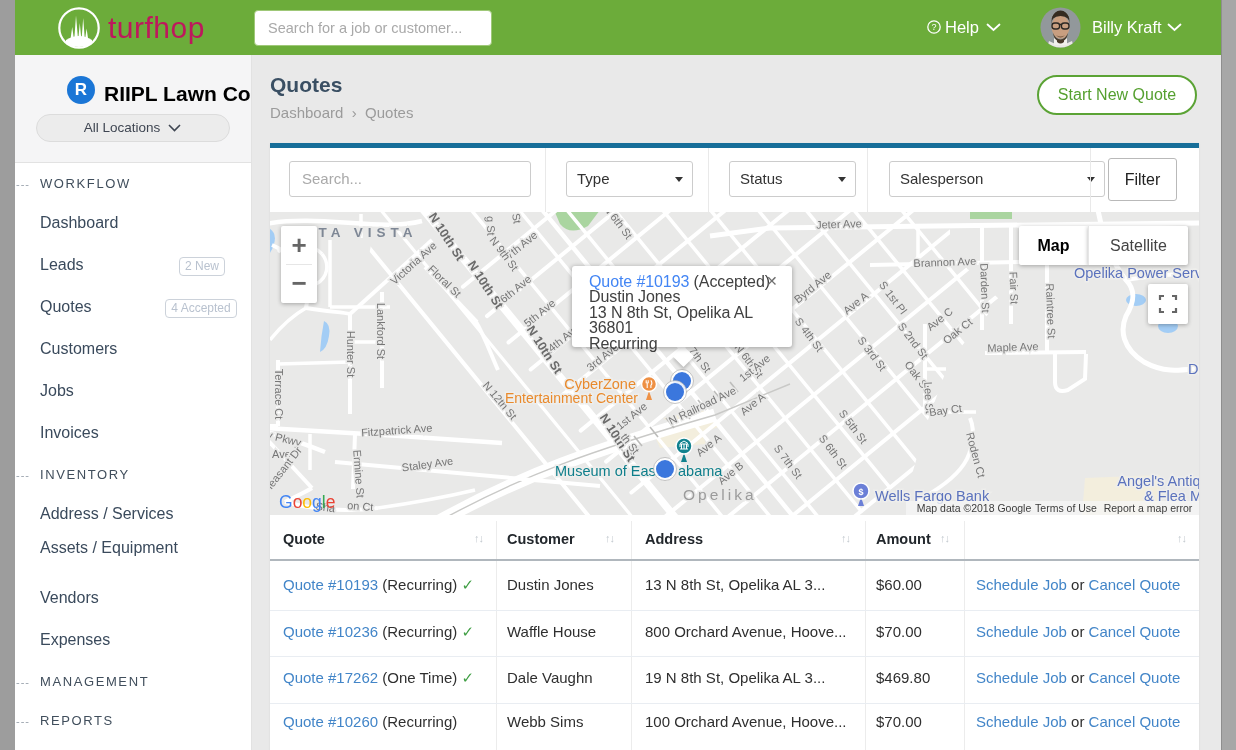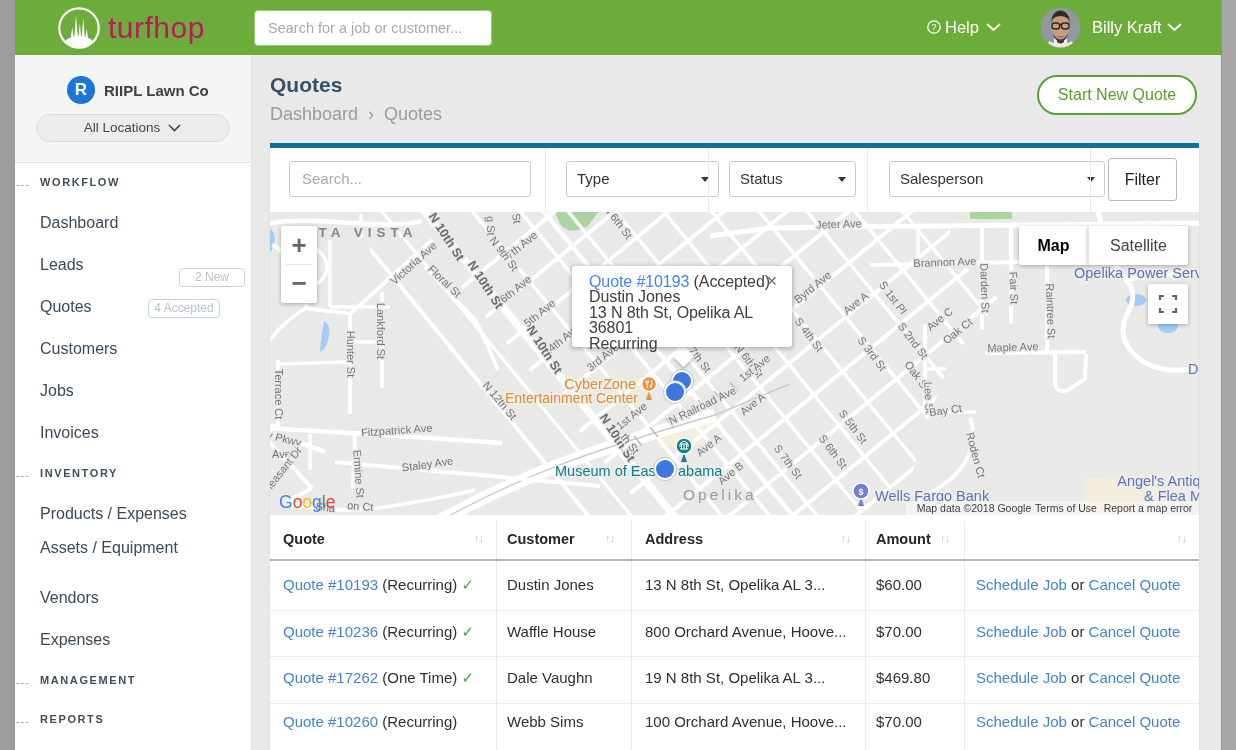--- a/index.html
+++ b/index.html
@@ -10,29 +10,29 @@
 #rstrip{left:1221px;top:0;width:15px;height:750px;background:#a7a7a7;border-left:1px solid #8e8e8e}
 
 #hdr{left:15px;top:0;width:1206px;height:55px;background:#6cac3a}
 #logoTxt{left:108px;top:11px;color:#be185d;font-size:30px;font-weight:400;letter-spacing:0.5px}
 #hSearch{left:254px;top:10px;width:238px;height:36px;background:#fff;border:1px solid #9fc878;border-radius:4px;color:#a9a9a9;font-size:14.5px;line-height:34px;padding-left:13px}
 .hwhite{color:#fff;font-size:16.5px}
 
 #sb{left:15px;top:55px;width:237px;height:695px;background:#fff;border-right:1px solid #e2e2e2}
 #sbTop{left:15px;top:55px;width:236px;height:108px;background:#f5f5f6;border-bottom:1px solid #e2e2e2}
 #rc{left:67px;top:76px;width:28px;height:28px;border-radius:50%;background:#1b76d6;color:#fff;text-align:center;font-size:17px;font-weight:700;line-height:28px}
-#rname{left:104px;top:82px;font-size:15px;font-weight:700;color:#404040}
+#rname{left:104px;top:82px;font-size:21px;font-weight:700;color:#000000}
 #allLoc{left:36px;top:114px;width:194px;height:28px;background:#ececec;border:1px solid #dcdcdc;border-radius:14px;text-align:center;font-size:13.5px;color:#3f4652;line-height:26px;padding-right:22px}
-.sect{font-size:11px;font-weight:700;color:#404e5c;letter-spacing:1.6px}
+.sect{font-size:13px;font-weight:400;color:#404e5c;letter-spacing:1.6px}
 .dash{font-size:11px;color:#9aa3ad;letter-spacing:1px}
 .mitem{font-size:16px;color:#3a4a5c}
 .badge{border:1px solid #ccd2da;border-radius:4px;color:#b9c2cf;font-size:12px;text-align:center}
 
 #pgTitle{left:270px;top:73px;font-size:21px;font-weight:700;color:#3a4f63}
-#crumb{left:270px;top:104px;font-size:18px;color:#9b9b9b}
+#crumb{left:270px;top:104px;font-size:15px;color:#9b9b9b}
 #startBtn{left:1037px;top:75px;width:160px;height:40px;border:2.5px solid #5ba335;border-radius:20px;background:#fff;color:#55a02f;font-size:16px;text-align:center;line-height:36px}
 
 #card{left:270px;top:143px;width:929px;height:607px;background:#fff;box-shadow:0 1px 2px rgba(0,0,0,0.08)}
 #cardBar{left:270px;top:143px;width:929px;height:5px;background:#176e99}
 .vdiv{width:1px;background:#e9e9e9;top:148px;height:64px}
 .inp{border:1px solid #ccc;border-radius:3px;background:#fff;height:36px;top:161px;font-size:15px}
 .sel{color:#333;line-height:34px;padding-left:10px}
 .caret{position:absolute;right:9px;top:15px;width:0;height:0;border-left:4.5px solid transparent;border-right:4.5px solid transparent;border-top:5.5px solid #333}
 #fltBtn{left:1108px;top:158px;width:69px;height:43px;border:1px solid #b9b9b9;border-radius:3px;background:#fff;font-size:16px;color:#222;text-align:center;line-height:41px}
 
@@ -115,41 +115,41 @@
 <div class="abs dash" style="left:16px;top:178px">---</div>
 <div class="abs sect" style="left:40px;top:176px">WORKFLOW</div>
 <div class="abs mitem" style="left:40px;top:214px">Dashboard</div>
 <div class="abs mitem" style="left:40px;top:256px">Leads</div>
 <div class="abs mitem" style="left:40px;top:298px">Quotes</div>
 <div class="abs mitem" style="left:40px;top:340px">Customers</div>
 <div class="abs mitem" style="left:40px;top:382px">Jobs</div>
 <div class="abs mitem" style="left:40px;top:424px">Invoices</div>
 <div class="abs dash" style="left:16px;top:469px">---</div>
 <div class="abs sect" style="left:40px;top:467px">INVENTORY</div>
-<div class="abs mitem" style="left:40px;top:505px">Products / Expenses</div>
+<div class="abs mitem" style="left:40px;top:505px">Address / Services</div>
 <div class="abs mitem" style="left:40px;top:539px">Assets / Equipment</div>
 <div class="abs mitem" style="left:40px;top:589px">Vendors</div>
 <div class="abs mitem" style="left:40px;top:631px">Expenses</div>
 <div class="abs dash" style="left:16px;top:676px">---</div>
 <div class="abs sect" style="left:40px;top:674px">MANAGEMENT</div>
 <div class="abs dash" style="left:16px;top:715px">---</div>
 <div class="abs sect" style="left:40px;top:713px">REPORTS</div>
-<div class="abs badge" style="left:179px;top:268px;width:66px;height:19px;line-height:17px">2 New</div>
-<div class="abs badge" style="left:148px;top:299px;width:72px;height:19px;line-height:17px">4 Accepted</div>
+<div class="abs badge" style="left:179px;top:257px;width:46px;height:19px;line-height:17px">2 New</div>
+<div class="abs badge" style="left:165px;top:299px;width:72px;height:19px;line-height:17px">4 Accepted</div>
 
 <div class="abs" id="pgTitle">Quotes</div>
 <div class="abs" id="crumb">Dashboard&nbsp;&nbsp;›&nbsp;&nbsp;Quotes</div>
 <div class="abs" id="startBtn">Start New Quote</div>
 
 <div class="abs" id="card"></div>
 <div class="abs" id="cardBar"></div>
 
 <div class="abs inp" style="left:289px;width:242px;color:#a9a9a9;line-height:34px;padding-left:12px">Search...</div>
 <div class="abs vdiv" style="left:545px"></div>
-<div class="abs inp sel" style="left:566px;width:153px">Type<span class="caret"></span></div>
+<div class="abs inp sel" style="left:566px;width:127px">Type<span class="caret"></span></div>
 <div class="abs vdiv" style="left:708px"></div>
 <div class="abs inp sel" style="left:729px;width:127px">Status<span class="caret"></span></div>
 <div class="abs vdiv" style="left:867px"></div>
 <div class="abs inp sel" style="left:889px;width:216px">Salesperson<span class="caret"></span></div>
 <div class="abs vdiv" style="left:1090px"></div>
 <div class="abs" id="fltBtn">Filter</div>
 
 <svg width="929" height="303" viewBox="0 0 929 303" style="position:absolute;left:270px;top:212px;display:block">
 <rect width="929" height="303" fill="#e9e9e8"></rect>
 <path d="M-6,14 Q8,18 4,32 Q0,46 -8,44 Z" fill="#a3cdf5"></path>

